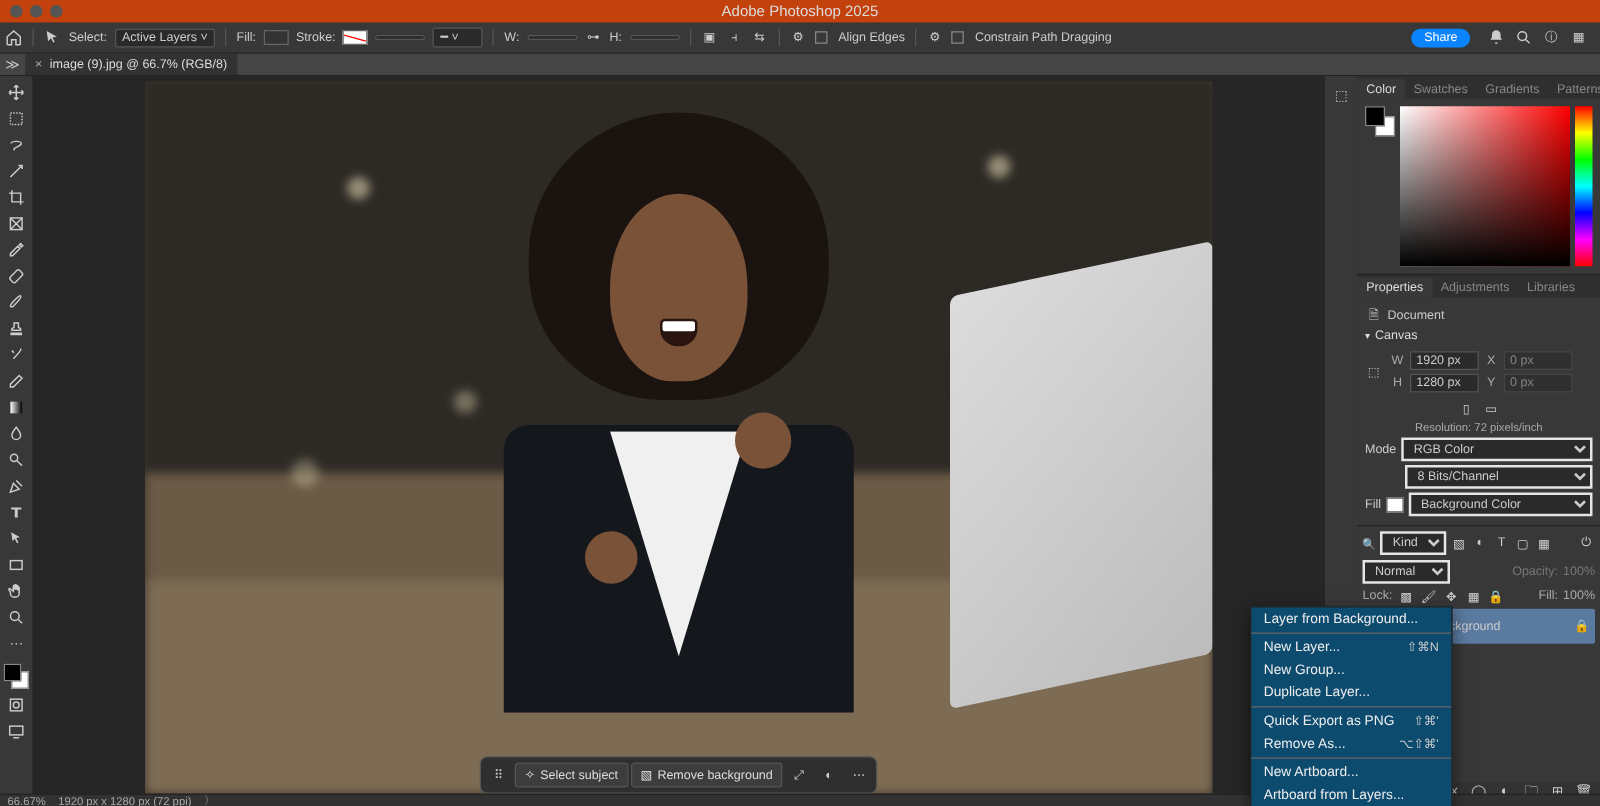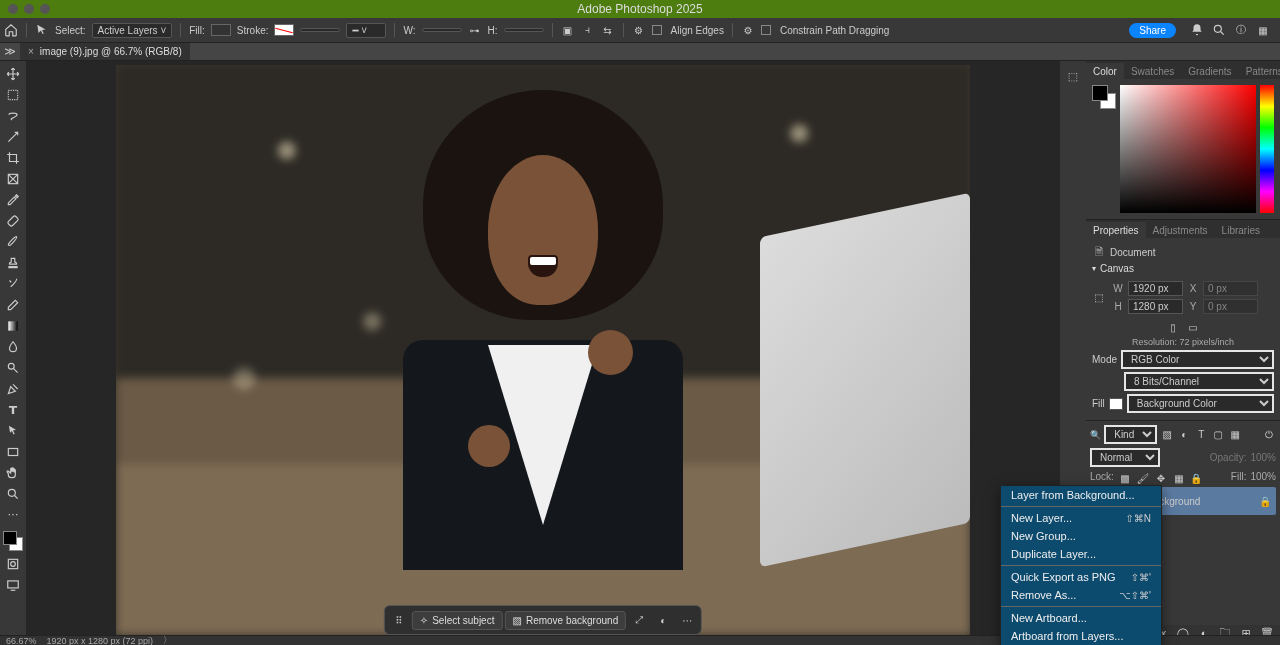--- a/index.html
+++ b/index.html
@@ -1,19 +1,19 @@
 <!DOCTYPE html>
 <html><head>
 <meta charset="utf-8">
 <style>
 * { margin: 0; padding: 0; box-sizing: border-box; font-family: -apple-system, "Segoe UI", Helvetica, Arial, sans-serif; }
 body { background: #323232; color: #ccc; width: 1280px; height: 645px; overflow: hidden; position: relative; font-size: 11px; }
 
 
-.titlebar { height: 18px; background: #4d7c0f; display: flex; align-items: center; position: relative; }
+.titlebar { height: 18px; background: #c2410c; display: flex; align-items: center; position: relative; }
 .traffic { display: flex; gap: 6px; margin-left: 8px; }
 .traffic span { width: 10px; height: 10px; border-radius: 50%; background: #555; display: inline-block; }
 .titlebar .title { position: absolute; left: 50%; transform: translateX(-50%); color: #ddd; font-size: 12px; }
 
 
 .optionsbar { height: 18px; background: #383838; display: flex; align-items: center; padding: 12px 4px; font-size: 10px; gap: 6px; border-bottom: 1px solid #222; }
 .optionsbar .sep { width: 1px; height: 14px; background: #555; margin: 0 2px; }
 .home-ic { width:14px; height:14px; display:inline-block; }
 .pill { background:#2a2a2a; border:1px solid #555; padding:1px 5px; border-radius:2px; font-size:10px; }
 .checkbox { width:10px; height:10px; border:1px solid #888; display:inline-block; vertical-align:middle; margin-right:3px; }

